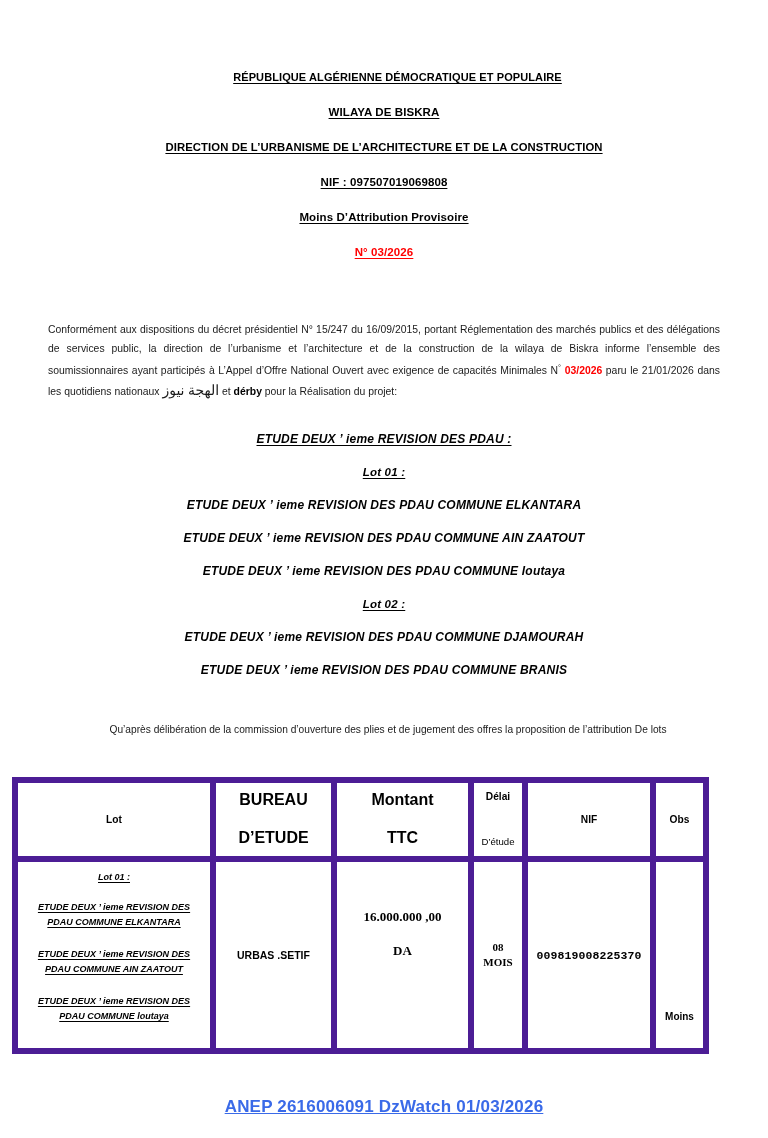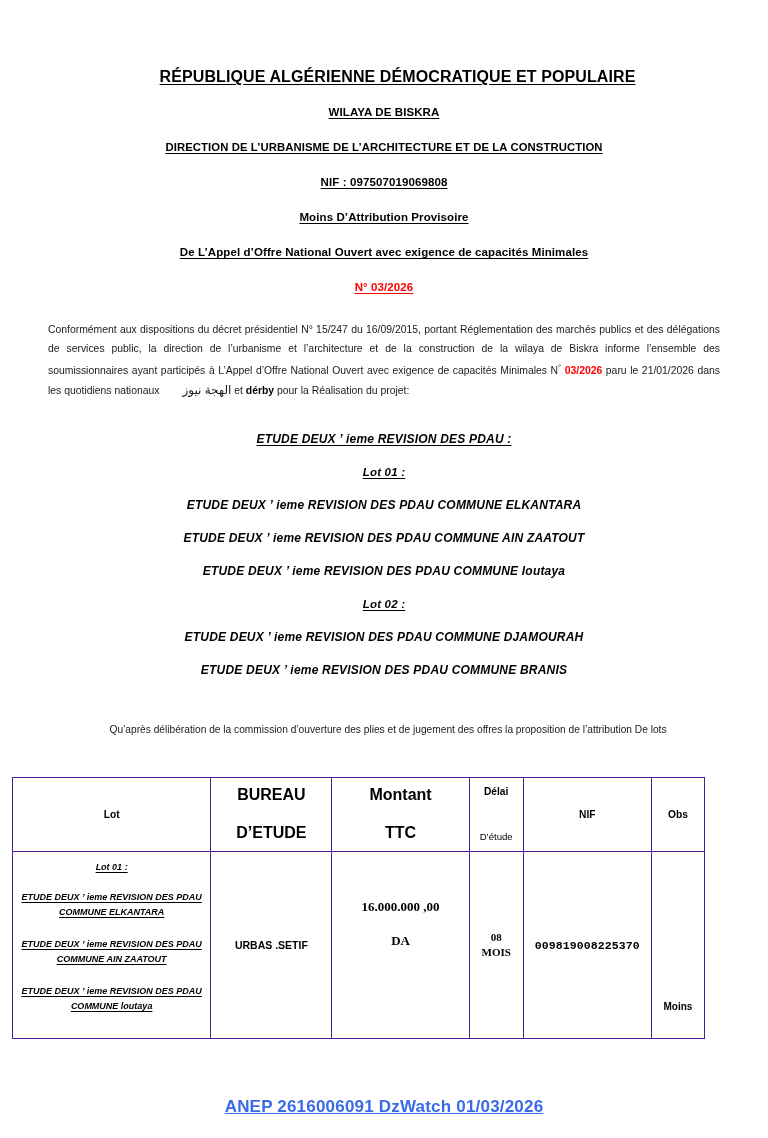--- a/index.html
+++ b/index.html
@@ -38,45 +38,44 @@
     margin: 0 0 21px 0;
     line-height: 14px;
   }
   .header .hline span.u {
     text-decoration: underline;
     text-underline-offset: 2px;
   }
   .header .hline.red span.u {
     color: #ff0000;
   }
-  .header .hline.l1 { font-size: 16px; padding-left: 27px; }
+  .header .hline.l1 { font-size: 11px; padding-left: 27px; }
   .header .hline.l3 { font-size: 11.3px; }
 
   
   .intro {
     position: absolute;
     top: 320px;
     left: 48px;
     width: 672px;
     font-size: 10.4px;
     line-height: 19.2px;
     text-align: justify;
     color: #1a1a1a;
   }
   .intro .red-bold {
     color: #ff0000;
     font-weight: bold;
   }
   .intro .bold { font-weight: bold; color:#000; }
   .intro .ar {
-    font-family: Liberation Sans, sans-serif;
-    font-size: 12px;
+    font-family: Liberation Serif, serif;
+    font-size: 14px;
     direction: rtl;
     unicode-bidi: isolate;
-    margin-left: 20px;
   }
   .sup { font-size: 7.5px; vertical-align: super; }
 
   
   .projects {
     position: absolute;
     top: 432px;
     left: 0;
     width: 768px;
     text-align: center;
@@ -115,21 +114,21 @@
     top: 777px;
     left: 12px;
     width: 693px;
   }
   table.attrib {
     border-collapse: collapse;
     width: 693px;
     table-layout: fixed;
   }
   table.attrib td, table.attrib th {
-    border: 1px solid #4c1d95;
+    border: 6px solid #4c1d95;
     vertical-align: middle;
     padding: 0;
   }
   .col-lot   { width: 198px; }
   .col-bur   { width: 121px; }
   .col-mnt   { width: 137px; }
   .col-del   { width: 54px;  }
   .col-nif   { width: 128px; }
   .col-obs   { width: 53px;  }
   .th-two {
@@ -263,21 +262,20 @@
 <body>
 
 <div class="page">
 
   <div class="header">
     <div class="hline l1"><span class="u">RÉPUBLIQUE ALGÉRIENNE DÉMOCRATIQUE ET POPULAIRE</span></div>
     <div class="hline"><span class="u">WILAYA DE BISKRA</span></div>
     <div class="hline l3"><span class="u">DIRECTION DE L’URBANISME DE L’ARCHITECTURE  ET DE LA CONSTRUCTION</span></div>
     <div class="hline"><span class="u">NIF : 097507019069808</span></div>
     <div class="hline"><span class="u">Moins D’Attribution Provisoire</span></div>
-    <div class="hline"><span class="u">De L’Appel d’Offre National Ouvert avec exigence de capacités Minimales</span></div>
     <div class="hline red"><span class="u">N° 03/2026</span></div>
   </div>
 
   <div class="intro">
     <span>Conformément aux dispositions du décret présidentiel N° 15/247 du 16/09/2015, portant Réglementation des marchés publics et des délégations de services public, la direction de l’urbanisme et l’architecture  et de la construction de la wilaya de Biskra informe l’ensemble des soumissionnaires  ayant participés à L’Appel d’Offre National Ouvert avec exigence de capacités Minimales N</span><span class="sup">°</span>
     <span class="red-bold">03/2026</span>
     <span>paru  le 21/01/2026 dans les quotidiens  nationaux</span>
     <span class="ar">الهجة نيوز</span>
     <span>et</span>
     <span class="bold">dérby</span>

